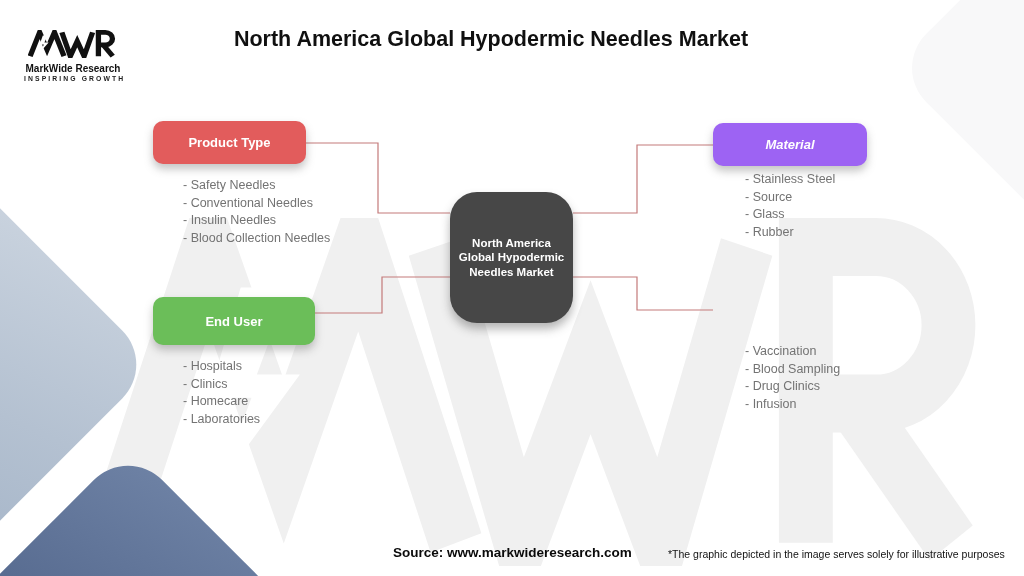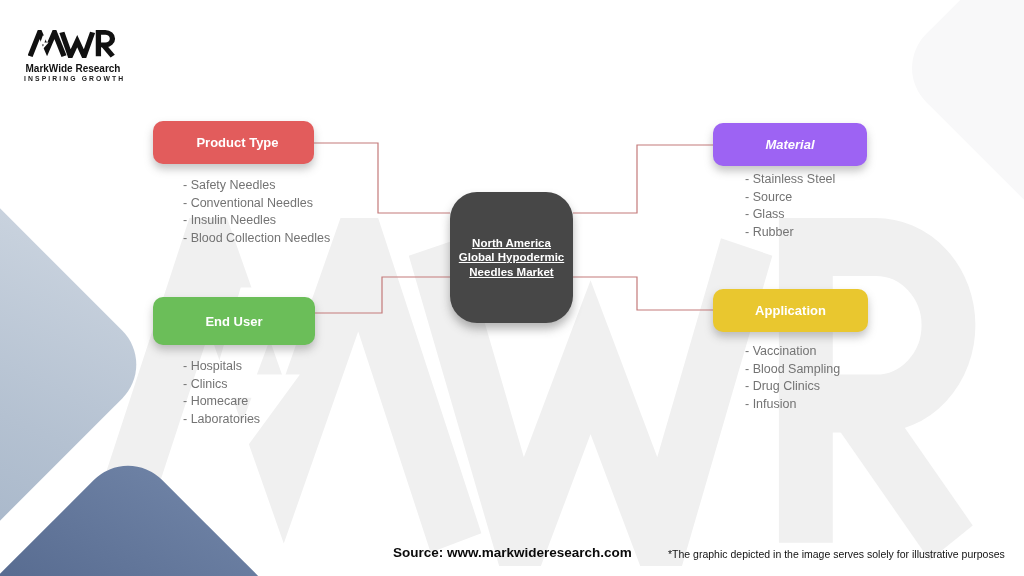--- a/index.html
+++ b/index.html
@@ -48,21 +48,20 @@
   }
   .list-product{left:183px;top:177px;}
   .list-material{left:745px;top:171px;}
   .list-enduser{left:183px;top:358px;}
   .list-application{left:745px;top:343px;}
   .center-node{
     position:absolute;left:450px;top:192px;width:123px;height:131px;border-radius:27px;
     display:flex;flex-direction:column;align-items:center;justify-content:center;
     color:#ffffff;font-weight:700;font-size:11.5px;line-height:14.5px;text-align:center;z-index:2;
     box-shadow:0 6px 10px rgba(90,90,90,0.45);
-    text-decoration:underline;
   }
   
   .source-line{position:absolute;left:393px;top:545px;font-size:13.5px;font-weight:700;color:#0a0a0a;z-index:2;white-space:nowrap;}
   .disclaimer{position:absolute;left:668px;top:548px;font-size:10.5px;color:#121212;z-index:2;white-space:nowrap;}
 </style>
 </head>
 <body>
 
 <div class="canvas">
 
@@ -83,35 +82,36 @@
   <div class="diamond diamond-light"></div>
   <div class="diamond diamond-dark"></div>
 
   <div class="logo">
     <svg width="90" height="28" viewBox="0 0 170 60" preserveAspectRatio="none" fill="none" stroke-linejoin="miter" stroke-linecap="butt" stroke="#111111">
       <use href="#mwr-glyphs"></use>
     </svg>
     <div class="logo-company">MarkWide Research</div>
     <div class="logo-tagline">INSPIRING GROWTH</div>
   </div>
+  <div class="page-title">North America Global Hypodermic Needles Market</div>
 
   <svg class="connectors" width="1024" height="576" viewBox="0 0 1024 576">
     <polyline class="connector" points="306,143 378,143 378,213 450,213" stroke="#C47A7A"></polyline>
     <polyline class="connector" points="713,145 637,145 637,213 573,213" stroke="#C47A7A"></polyline>
     <polyline class="connector" points="450,277 382,277 382,313 315,313" stroke="#C47A7A"></polyline>
     <polyline class="connector" points="573,277 637,277 637,310 713,310" stroke="#C47A7A"></polyline>
   </svg>
 
   <div class="center-node" style="background: rgb(71, 71, 71);">
     <div>North America</div>
     <div>Global Hypodermic</div>
     <div>Needles Market</div>
   </div>
 
-  <div class="branch-box box-product" style="background: rgb(226, 92, 92); padding-left: 8px;">
+  <div class="branch-box box-product" style="background: rgb(226, 92, 92);">
     <span>Product Type</span>
   </div>
   <div class="branch-list list-product">
     <div>- Safety Needles</div>
     <div>- Conventional Needles</div>
     <div>- Insulin Needles</div>
     <div>- Blood Collection Needles</div>
   </div>
 
   <div class="branch-box box-material" style="background: rgb(157, 99, 243);">
@@ -127,23 +127,20 @@
   <div class="branch-box box-enduser" style="background: rgb(107, 190, 89);">
     <span>End User</span>
   </div>
   <div class="branch-list list-enduser">
     <div>- Hospitals</div>
     <div>- Clinics</div>
     <div>- Homecare</div>
     <div>- Laboratories</div>
   </div>
 
-  <div class="branch-box box-application" style="background: rgb(233, 199, 47);">
-    <span>Application</span>
-  </div>
   <div class="branch-list list-application">
     <div>- Vaccination</div>
     <div>- Blood Sampling</div>
     <div>- Drug Clinics</div>
     <div>- Infusion</div>
   </div>
 
   <div class="source-line">Source: www.markwideresearch.com</div>
   <div class="disclaimer">*The graphic depicted in the image serves solely for illustrative purposes</div>
 

